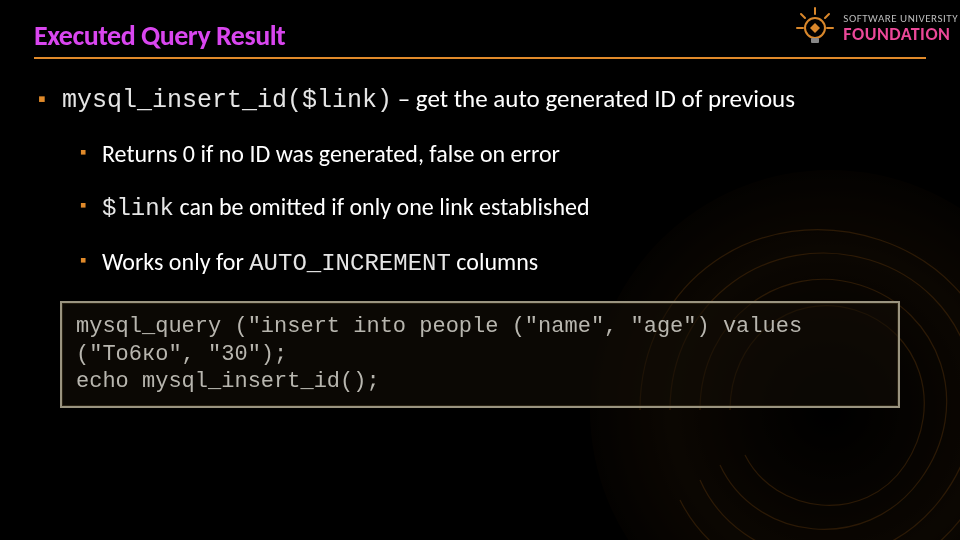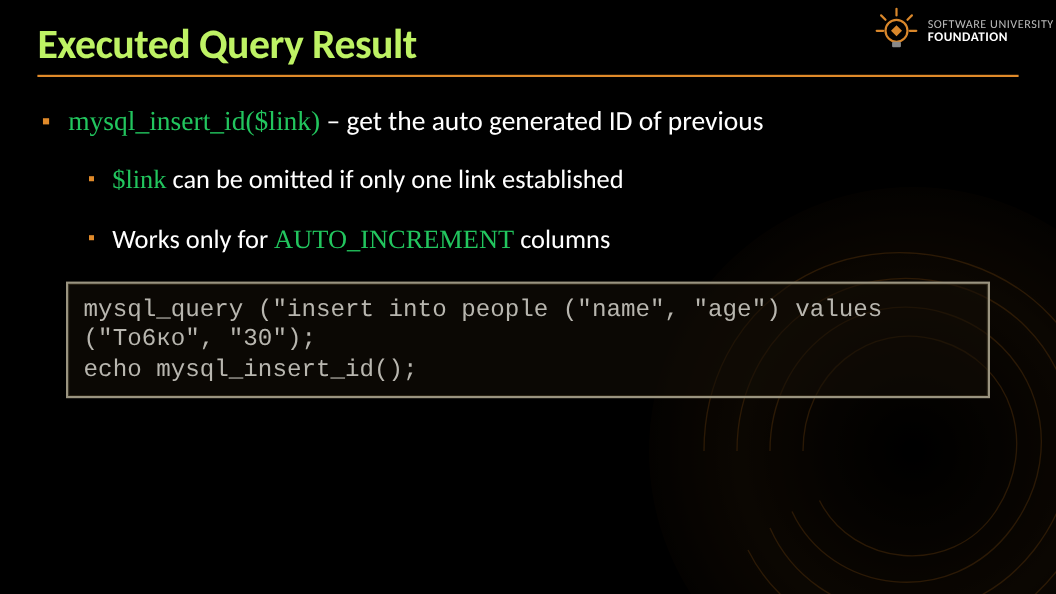--- a/index.html
+++ b/index.html
@@ -23,23 +23,23 @@
     pointer-events: none;
   }
   .slide {
     position: relative;
     width: 100%;
     height: 100%;
     box-sizing: border-box;
     padding: 18px 34px 24px 34px;
   }
   .title {
-    font-size: 38px;
+    font-size: 28px;
     font-weight: 700;
-    color: #bef264;
+    color: #d946ef;
     margin: 0 0 4px 0;
     letter-spacing: -0.5px;
   }
   .title-rule {
     height: 0;
     border-top: 2px solid #e08a2a;
     margin: 2px 0 24px 0;
   }
   .logo {
     position: absolute;
@@ -52,21 +52,21 @@
   }
   .logo svg { flex: 0 0 auto; }
   .logo-text {
     display: flex;
     flex-direction: column;
     line-height: 1;
     font-size: 11px;
     letter-spacing: 0.5px;
   }
   .logo-text .l1 { font-weight: 400; color: #bbb; }
-  .logo-text .l2 { font-weight: 700; color: #ffffff; font-size: 12px; margin-top: 1px; }
+  .logo-text .l2 { font-weight: 700; color: #ec4899; font-size: 18px; margin-top: 1px; }
 
   ul.lvl1 {
     list-style: none;
     padding: 0 0 0 4px;
     margin: 0;
   }
   ul.lvl1 > li {
     position: relative;
     padding-left: 24px;
     font-size: 25px;
@@ -95,22 +95,22 @@
   }
   ul.lvl2 > li::before {
     content: "▪";
     position: absolute;
     left: 0;
     top: 3px;
     color: #e08a2a;
     font-size: 18px;
   }
   .code {
-    font-family: Liberation Serif, serif;
-    color: #22c55e;
+    font-family: Liberation Mono, monospace;
+    color: #e5e5e5;
   }
   .dash { color: #fff; }
   .codeblock {
     margin: 8px 26px 0 26px;
     border: 2px solid #9a9480;
     background: rgba(20,15,8,0.55);
     padding: 10px 14px;
     font-family: Consolas, "Courier New", monospace;
     font-size: 22px;
     color: #b8b6af;
@@ -162,20 +162,23 @@
 
   <h1 class="title">Executed Query Result</h1>
   <div class="title-rule"></div>
 
   <ul class="lvl1">
     <li>
       <span class="code">mysql_insert_id($link)</span><span class="dash"> – </span><span>get the auto generated ID of previous</span><br>
 
       <ul class="lvl2">
         <li>
+          <span>Returns 0 if no ID was generated, false on error</span>
+        </li>
+        <li>
           <span class="code">$link</span><span> can be omitted if only one link established</span>
         </li>
         <li>
           <span>Works only for </span><span class="code">AUTO_INCREMENT</span><span> columns</span>
         </li>
       </ul>
     </li>
   </ul>
 
   <div class="codeblock">mysql_query ("insert into people ("name", "age") values

